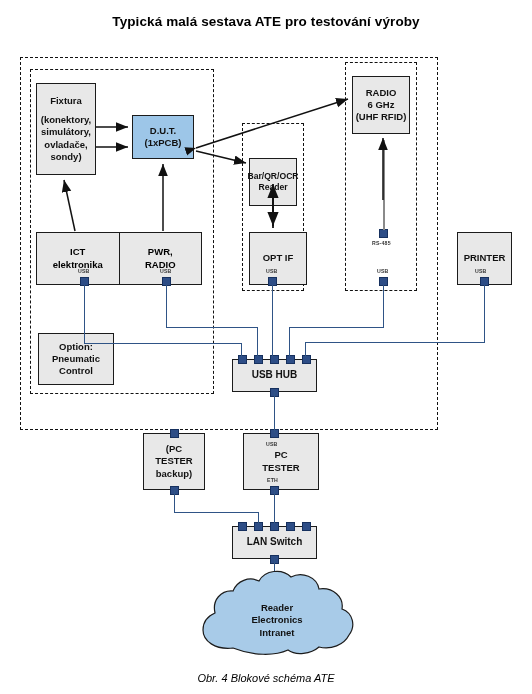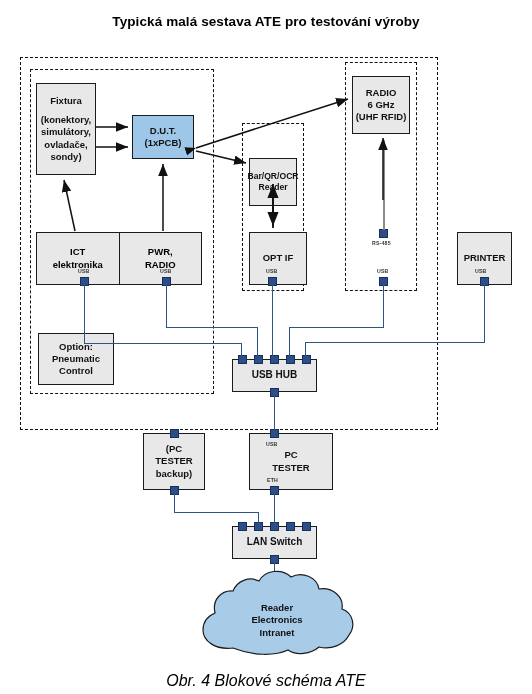--- a/index.html
+++ b/index.html
@@ -14,21 +14,21 @@
 
   .title{
     position:absolute;left:0;top:14px;width:532px;
     text-align:center;
     font-size:13.5px;font-weight:bold;
     letter-spacing:.1px;
   }
   .caption{
     position:absolute;left:0;top:672px;width:532px;
     text-align:center;
-    font-size:16px;font-style:italic;
+    font-size:11px;font-style:italic;
   }
 
   
   .frame{position:absolute;box-sizing:border-box;}
   .dashdot{
     border:1.3px dashed #111;
   }
 
   
   .box{
@@ -179,21 +179,21 @@
   <div class="port" style="left:270px;top:388px;"></div>
 
   <div class="box" style="left:143px;top:433px;width:62px;height:57px;">
     <span class="ln">(PC</span>
     <span class="ln">TESTER</span>
     <span class="ln">backup)</span>
   </div>
   <div class="port" style="left:170px;top:429px;"></div>
   <div class="port" style="left:170px;top:486px;"></div>
 
-  <div class="box" style="left:249px;top:433px;width:84px;height:57px;">
+  <div class="box" style="left:243px;top:433px;width:76px;height:57px;">
     <span class="ln">PC</span>
     <span class="ln">TESTER</span>
   </div>
   <div class="port" style="left:270px;top:429px;"></div>
   <div class="portlabel" style="left:266px;top:441px;">USB</div>
   <div class="portlabel" style="left:267px;top:477px;">ETH</div>
   <div class="port" style="left:270px;top:486px;"></div>
 
   <div class="box" style="left:232px;top:526px;width:85px;height:33px;font-size:10px;">
     <span class="ln">LAN Switch</span>

